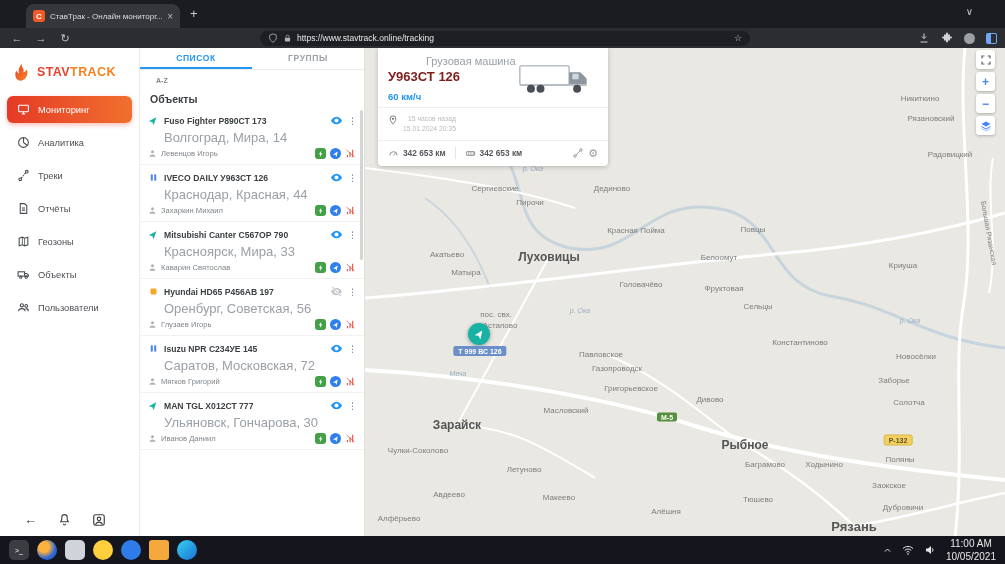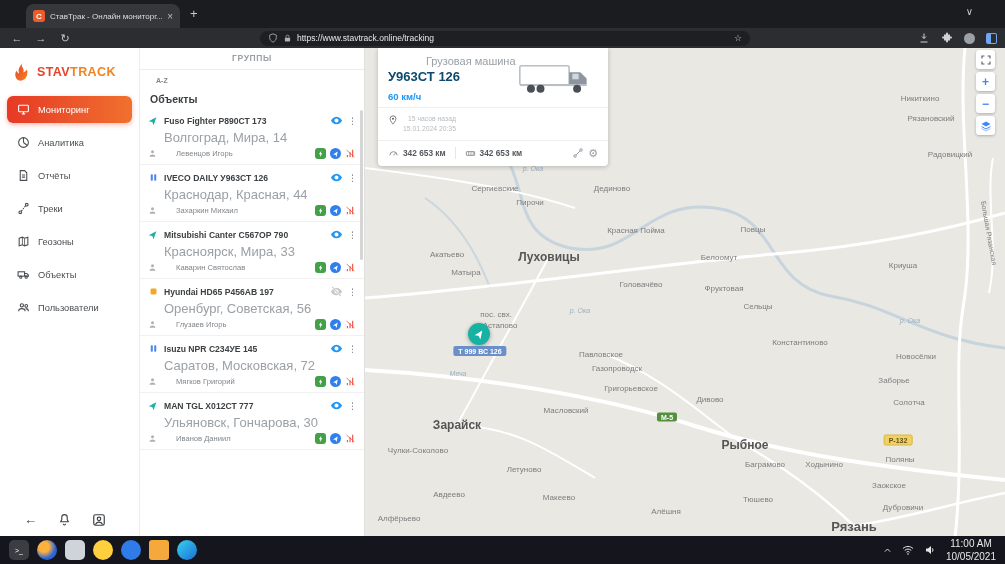--- a/index.html
+++ b/index.html
@@ -49,21 +49,21 @@
   .vrow{padding:5px 8px 4px;border-bottom:1px solid #f1f1f1;}
   .vr1{display:flex;align-items:center;gap:5px;height:15px;}
   .vst{width:11px;height:11px;flex:none;display:flex;}
   .vst svg{width:11px;height:11px;}
   .vname{flex:1;font-size:8.6px;font-weight:bold;color:#3c4043;white-space:nowrap;overflow:hidden;}
   .veye{width:13px;height:13px;color:#2196f3;display:flex;flex:none;}
   .veye.off{color:#c4c8cc;}
   .veye svg{width:13px;height:13px;}
   .vkebab{color:#5f6368;font-size:9px;width:8px;text-align:center;}
   .vr2{font-size:13px;color:#9aa0a6;padding:2px 0 2px 16px;white-space:nowrap;overflow:hidden;}
-  .vr3{display:flex;align-items:center;gap:19px;height:13px;}
+  .vr3{display:flex;align-items:center;gap:4px;height:13px;}
   .vperson{display:flex;width:9px;}
   .vperson svg{width:9px;height:9px;}
   .vdriver{flex:1;font-size:7.6px;color:#80868b;white-space:nowrap;overflow:hidden;}
   .vacts{display:flex;gap:4px;align-items:center;}
   .va{width:11px;height:11px;border-radius:3px;display:flex;align-items:center;justify-content:center;flex:none;}
   .va svg{width:8px;height:8px;}
   .va.green{background:#43a047;}
   .va.blue{background:#2f80ed;border-radius:50%;}
   .va.red{background:transparent;}
   .va.red svg{width:11px;height:11px;}
@@ -82,21 +82,21 @@
   .marker svg{width:13px;height:13px;}
   .mpill{position:absolute;left:115px;top:298px;transform:translateX(-50%);background:rgba(96,135,199,.92);color:#fff;font-size:7px;font-weight:bold;padding:1.5px 5px;border-radius:2px;white-space:nowrap;z-index:5;}
   .mapctl{position:absolute;right:10px;top:2px;display:flex;flex-direction:column;gap:3px;align-items:center;z-index:6;}
   .mctl{width:19px;height:19px;background:#fff;border-radius:3px;box-shadow:0 1px 3px rgba(0,0,0,.25);display:flex;align-items:center;justify-content:center;font-size:12px;color:#4285f4;font-weight:bold;}
   .mctl svg{width:12px;height:12px;}
 
   
   .infocard{position:absolute;left:13px;top:0;width:230px;background:#fff;border-radius:0 0 4px 4px;box-shadow:0 1px 5px rgba(0,0,0,.22);z-index:8;}
   .ic-top{display:flex;justify-content:space-between;align-items:center;padding:7px 10px 5px;}
   .ic-type{font-size:11px;color:#9aa0a6;padding-left:38px;}
-  .ic-plate{font-size:13px;font-weight:bold;color:#0c4a6e;margin-top:2px;}
+  .ic-plate{font-size:13px;font-weight:bold;color:#7f1d1d;margin-top:2px;}
   .ic-speed{font-size:9.5px;font-weight:bold;color:#2196f3;margin-top:7px;}
   .ic-div{height:1px;background:#efefef;}
   .ic-row2{display:flex;align-items:flex-start;gap:5px;padding:6px 10px;}
   .ic-pin{display:flex;flex:none;margin-top:1px;}
   .ic-pin svg{width:10px;height:10px;}
   .ic-addr{flex:1;font-size:7.5px;color:#8a8f94;line-height:1.45;}
   .ic-time{text-align:right;font-size:6.8px;color:#b8bcc0;line-height:1.5;white-space:nowrap;}
   .ic-row3{display:flex;align-items:center;gap:4px;padding:6px 10px 7px;}
   .ic-row3 .mi{display:flex;flex:none;}
   .ic-row3 .mi svg{width:11px;height:11px;}
@@ -200,35 +200,35 @@
             <svg viewBox="0 0 24 24">
               <circle cx="12" cy="12" r="9" fill="none" stroke="currentColor" stroke-width="2"></circle>
               <path d="M12 12V3M12 12l6.5 5" stroke="currentColor" stroke-width="2" fill="none"></path>
             </svg>
           </span>
           <span>Аналитика</span>
         </div>
         <div class="sitem">
           <span class="sicon">
             <svg viewBox="0 0 24 24">
-              <path d="M6 3h8l4 4v14H6z" fill="none" stroke="currentColor" stroke-width="2"></path>
-              <path d="M9 11h6M9 15h6" stroke="currentColor" stroke-width="2"></path>
-            </svg>
-          </span>
-          <span>Отчёты</span>
-        </div>
-        <div class="sitem">
-          <span class="sicon">
-            <svg viewBox="0 0 24 24">
               <circle cx="6" cy="19" r="2.5" fill="none" stroke="currentColor" stroke-width="2"></circle>
               <circle cx="18" cy="5" r="2.5" fill="none" stroke="currentColor" stroke-width="2"></circle>
               <path d="M7.5 17C12 13 12 11 16.5 6.5" stroke="currentColor" stroke-width="2" fill="none" stroke-dasharray="3 2"></path>
             </svg>
           </span>
           <span>Треки</span>
+        </div>
+        <div class="sitem">
+          <span class="sicon">
+            <svg viewBox="0 0 24 24">
+              <path d="M6 3h8l4 4v14H6z" fill="none" stroke="currentColor" stroke-width="2"></path>
+              <path d="M9 11h6M9 15h6" stroke="currentColor" stroke-width="2"></path>
+            </svg>
+          </span>
+          <span>Отчёты</span>
         </div>
         <div class="sitem">
           <span class="sicon">
             <svg viewBox="0 0 24 24">
               <path d="M4 6l6-2 4 2 6-2v14l-6 2-4-2-6 2z" fill="none" stroke="currentColor" stroke-width="2"></path>
               <path d="M10 4v14M14 6v14" stroke="currentColor" stroke-width="1.5"></path>
             </svg>
           </span>
           <span>Геозоны</span>
         </div>
@@ -268,20 +268,21 @@
             <rect x="3" y="3" width="18" height="18" rx="3" fill="none" stroke="#3c4043" stroke-width="2"></rect>
             <circle cx="12" cy="10" r="3" fill="none" stroke="#3c4043" stroke-width="2"></circle>
             <path d="M6 20c1-3 3-4.5 6-4.5s5 1.5 6 4.5" fill="none" stroke="#3c4043" stroke-width="2"></path>
           </svg>
         </span>
     </div>
   </div>
 
   <div class="panel">
     <div class="ptabs">
+      <div class="ptab active">СПИСОК</div>
       <div class="ptab">ГРУППЫ</div>
     </div>
     <div class="psearch">
       <span class="sort">A-Z</span>
     </div>
     <div class="pheading">Объекты</div>
     <div>
         <div class="vrow">
           <div class="vr1">
             <span class="vst">

